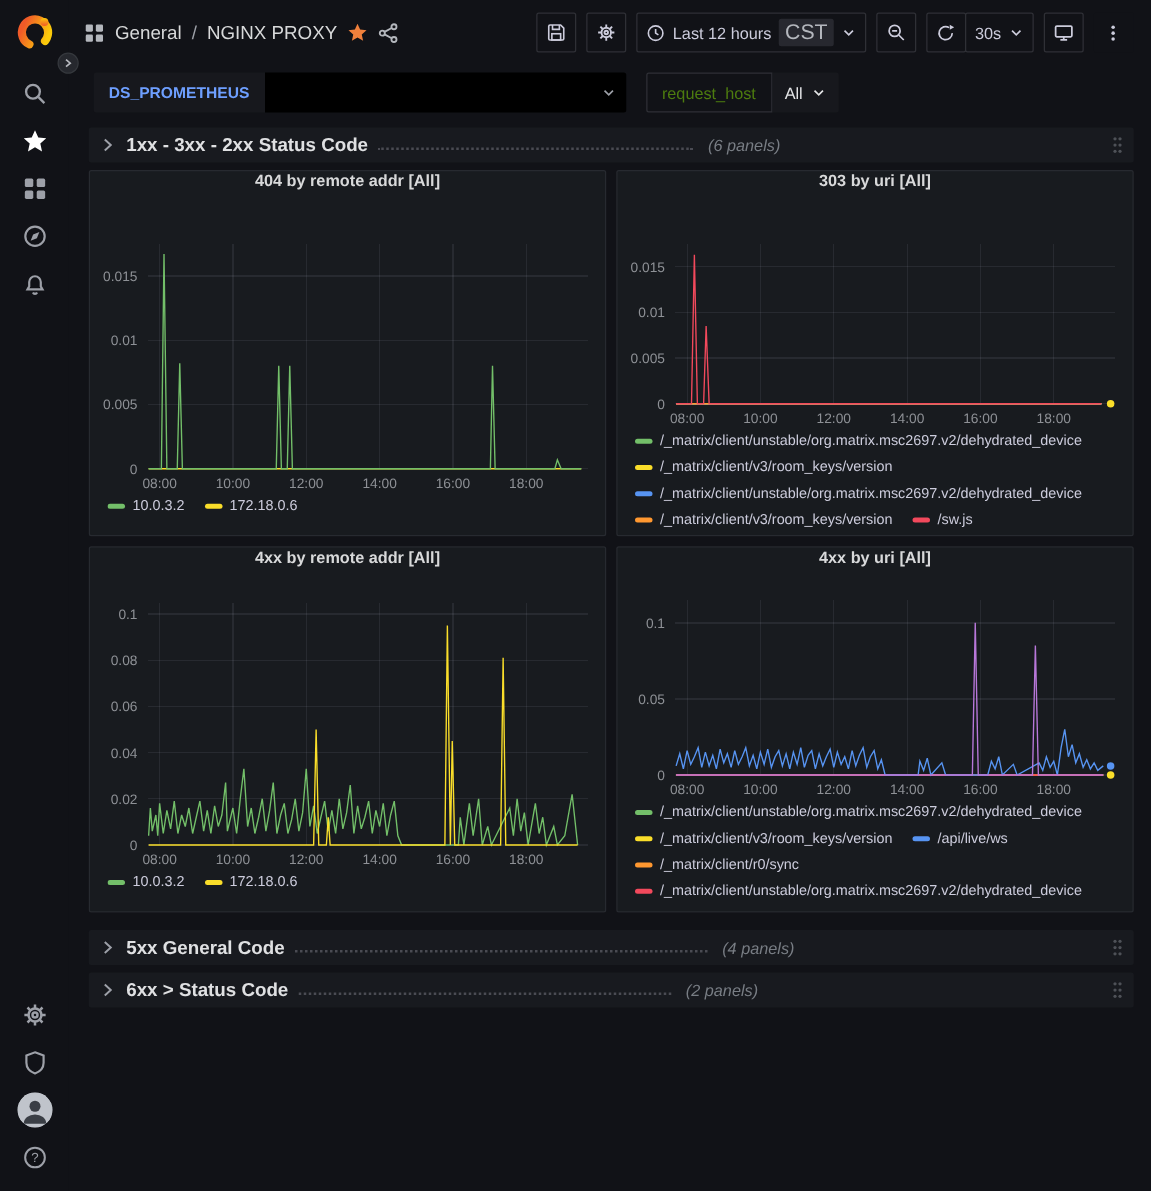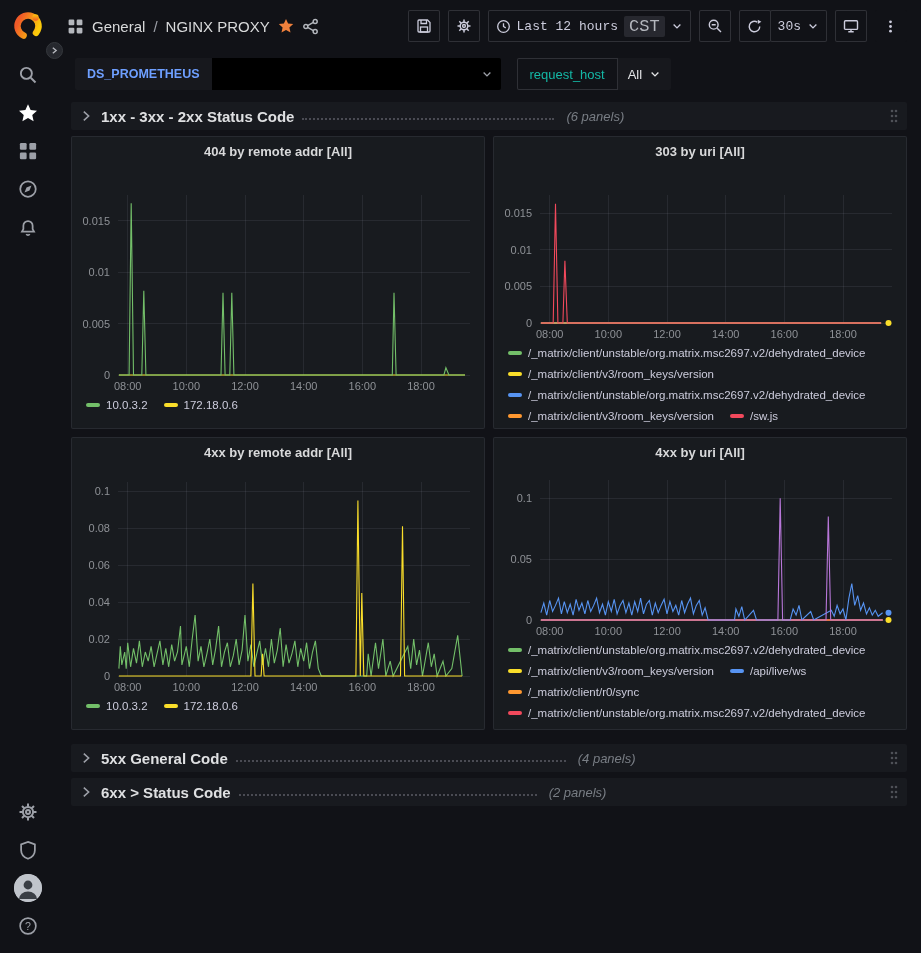--- a/index.html
+++ b/index.html
@@ -25,58 +25,58 @@
 
   
   .main { flex:1; display:flex; flex-direction:column; min-width:0; }
   .topbar { height:52px; flex:none; display:flex; align-items:center; padding:0 14px 0 12px; gap:8px; }
   .crumb { display:flex; align-items:center; gap:8px; color:#D8D9DA; font-size:15px; }
   .crumb .sep { color:#9DA0A8; }
   .crumb a { color:#D8D9DA; text-decoration:none; cursor:pointer; }
   .tb-right { margin-left:auto; display:flex; align-items:center; gap:8px; }
   .tb-btn { height:32px; min-width:32px; padding:0 7px; display:flex; align-items:center; gap:6px;
             background:#111217; border:1px solid rgba(204,204,220,0.16); border-radius:2px;
-            color:#CCCCDC; font-size:13px; cursor:pointer; font-family:Liberation Mono, monospace; }
+            color:#CCCCDC; font-size:13px; cursor:pointer; font-family:Liberation Sans, sans-serif; }
   .tb-btn.noborder { border-color:transparent; }
   .group { display:flex; }
   .group .tb-btn + .tb-btn { margin-left:-1px; }
   .cst-badge { font-size:17px; background:rgba(204,204,220,0.12); color:#B4B7BD;
                padding:1px 5px; border-radius:2px; }
   .icon { display:inline-flex; }
 
   
   .submenu { height:44px; flex:none; display:flex; align-items:center; padding:0 14px 0 20px; gap:16px; }
   .var-group { display:flex; align-items:stretch; height:32px; }
   .var-label { display:flex; align-items:center; padding:0 12px; background:#17181D;
                color:#6E9FFF; font-size:12.5px; font-weight:700; border-radius:2px 0 0 2px; cursor:pointer; }
   .var-value-redacted { width:289px; background:#000; display:flex; align-items:center;
                justify-content:flex-end; padding:0 8px; border-radius:0 2px 2px 0;
                color:#9DA0A8; cursor:pointer; }
   .var-label2 { display:flex; align-items:center; padding:0 12px; border:1px solid rgba(204,204,220,0.16);
-               color:#14b8a6; font-size:13px; border-radius:2px 0 0 2px; background:#111217; cursor:pointer; }
+               color:#4d7c0f; font-size:13px; border-radius:2px 0 0 2px; background:#111217; cursor:pointer; }
   .var-value { display:flex; align-items:center; gap:7px; padding:0 10px; background:#17181D;
                color:#E3E4E6; font-size:13px; border-radius:0 2px 2px 0; cursor:pointer; }
 
   
   .dash { flex:1; padding:6px 14px 0 16px; overflow:hidden; }
   .row-header { height:28px; display:flex; align-items:center; gap:8px; padding:0 8px;
                 margin-bottom:6px; cursor:pointer; border-radius:2px; }
   .row-header.collapsed { background:#181A1F; }
   .row-title { font-size:15px; font-weight:700; color:#DFE0E2; white-space:nowrap; }
   .leader { border-bottom:2px dotted rgba(204,204,220,0.28); height:0; transform:translateY(3px); }
   .lead-1 { width:252px; } .lead-2 { width:330px; } .lead-3 { width:330px; } .lead-4 { width:298px; }
   .panel-count { font-size:13px; font-style:italic; color:#787D84; white-space:nowrap; margin-left:4px; }
   .drag { margin-left:auto; color:#4E5157; display:flex; cursor:grab; }
   .chev { color:#9DA0A8; display:inline-flex; }
 
   .panels-grid { display:grid; grid-template-columns:1fr 1fr; gap:8px; grid-auto-rows:293px;
                  margin:0 0 14px; }
   .panel { background:#181B1F; border:1px solid rgba(204,204,220,0.09); border-radius:2px;
            overflow:hidden; display:flex; flex-direction:column; }
-  .panel-header { height:28px; flex:none; display:flex; align-items:center; justify-content:center;
+  .panel-header { height:28px; flex:none; display:flex; align-items:flex-start; justify-content:center;
                   cursor:pointer; }
   .panel-title { font-size:13px; font-weight:700; color:#D8D9DA; }
   .chart { width:100%; flex:none; cursor:crosshair; }
   .p0 .chart { height:232px; } .p1 .chart { height:180px; }
   .p2 .chart { height:232px; } .p3 .chart { height:176px; }
   .chart text { fill:#8E9196; font-size:11px; font-family:"Liberation Sans", sans-serif; }
   .chart .yt { text-anchor:end; }
   .chart .xt { text-anchor:middle; }
   .chart line.grid { stroke:rgba(204,204,220,0.09); stroke-width:1; shape-rendering:crispEdges; }
   .legend { padding:2px 0 0 14px; }

